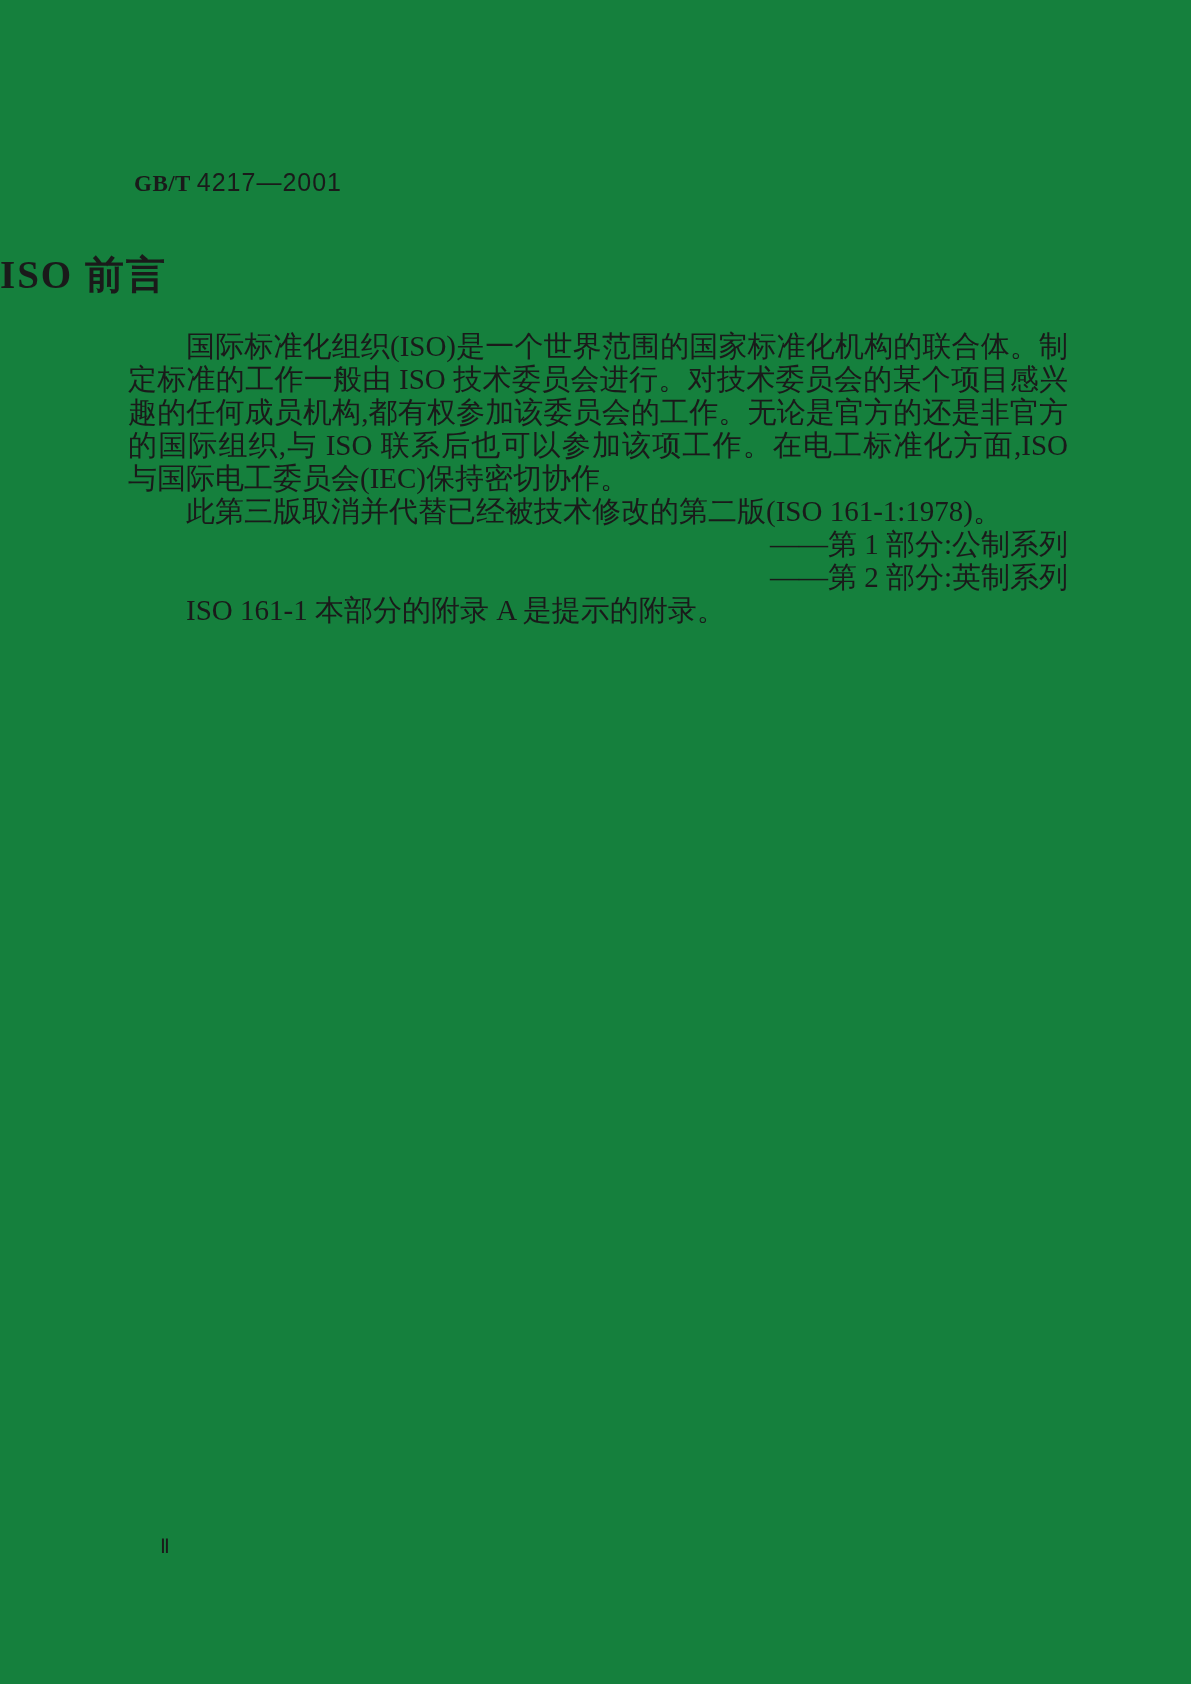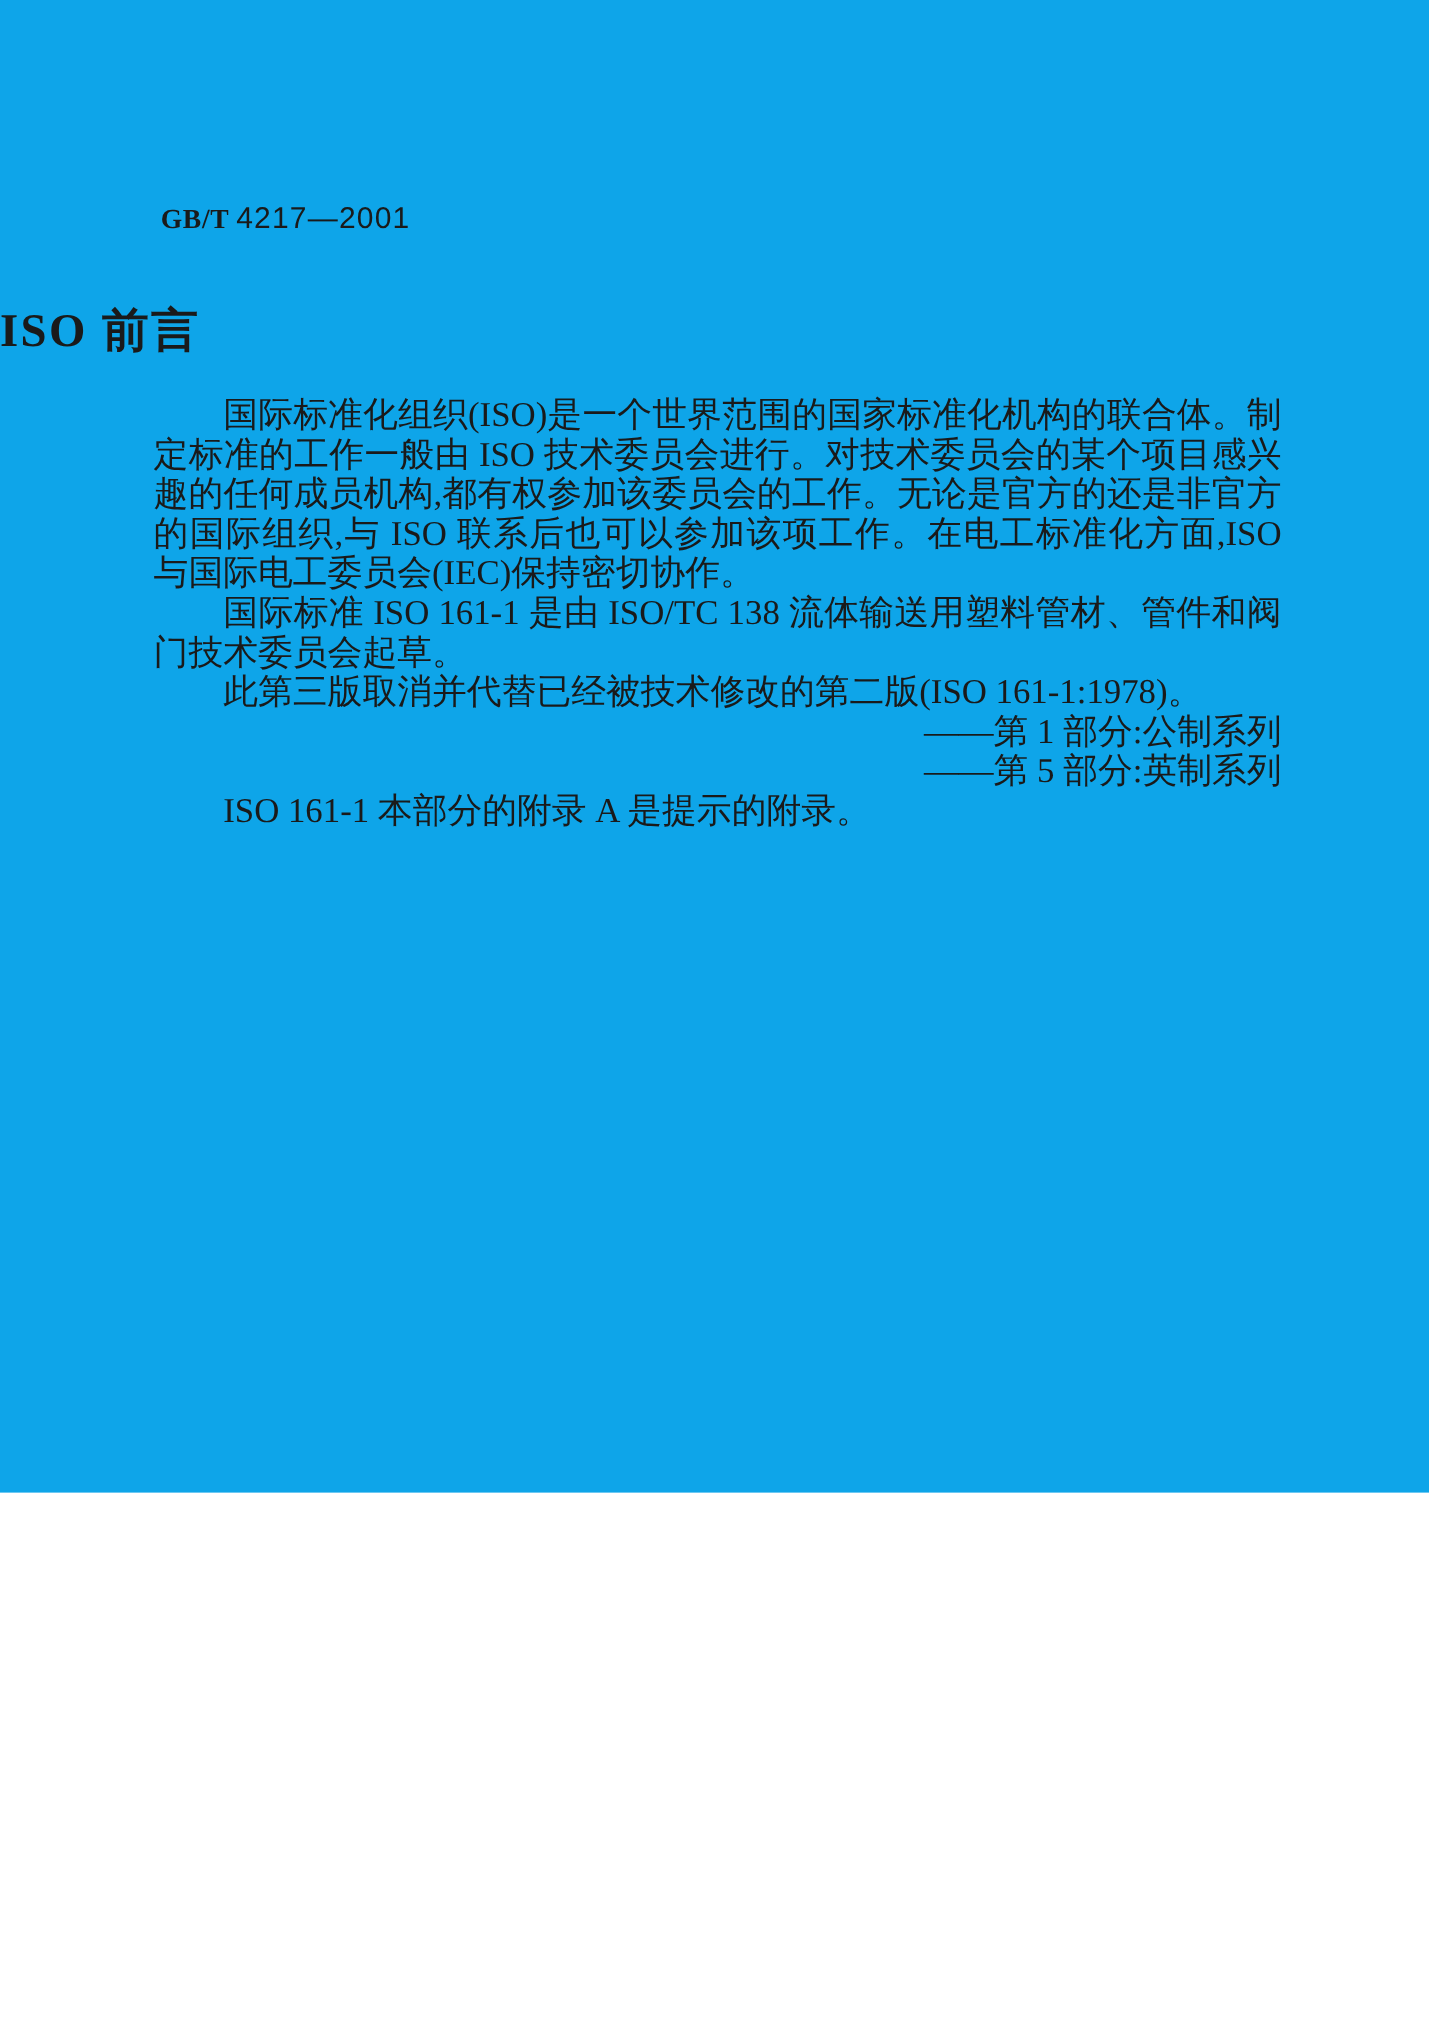--- a/index.html
+++ b/index.html
@@ -3,22 +3,22 @@
 <meta charset="utf-8">
 <style>
   html, body {
     margin: 0;
     padding: 0;
     background: #ffffff;
   }
   .page {
     position: relative;
     width: 1191px;
-    height: 1244px;
-    background: #0ea5e9;
+    height: 1684px;
+    background: #15803d;
     overflow: hidden;
     font-family: "Liberation Serif", serif;
     color: #1a1a1a;
   }
   .doc-code {
     position: absolute;
     left: 134px;
     top: 168px;
     font-size: 23px;
     font-weight: bold;
@@ -76,22 +76,21 @@
 
   <div class="doc-code">
     <span class="code-prefix">GB/T</span>
     <span class="code-number">4217—2001</span>
   </div>
 
   <div class="doc-title">ISO 前言</div>
 
   <div class="content">
       <p>国际标准化组织(ISO)是一个世界范围的国家标准化机构的联合体。制定标准的工作一般由 ISO 技术委员会进行。对技术委员会的某个项目感兴趣的任何成员机构,都有权参加该委员会的工作。无论是官方的还是非官方的国际组织,与 ISO 联系后也可以参加该项工作。在电工标准化方面,ISO 与国际电工委员会(IEC)保持密切协作。</p>
-      <p>国际标准 ISO 161-1 是由 ISO/TC 138 流体输送用塑料管材、管件和阀门技术委员会起草。</p>
       <p>此第三版取消并代替已经被技术修改的第二版(ISO 161-1:1978)。</p>
       <p class="no-justify">——第 1 部分:公制系列</p>
-      <p class="no-justify">——第 5 部分:英制系列</p>
+      <p class="no-justify">——第 2 部分:英制系列</p>
       <p>ISO 161-1 本部分的附录 A 是提示的附录。</p>
     </div>
 
   <div class="page-number">Ⅱ</div>
 
 </div>
 
 </body></html>

